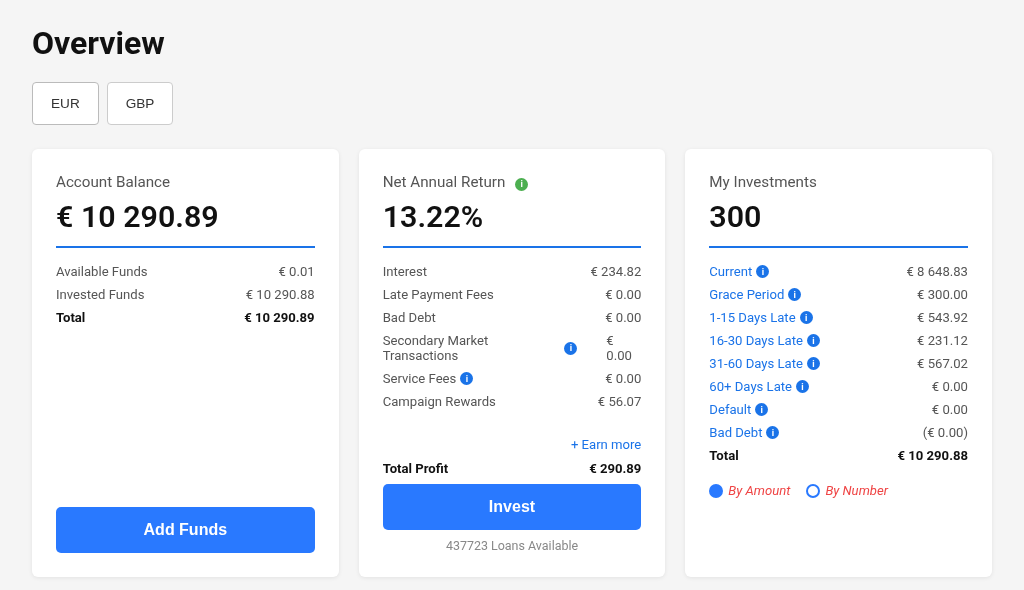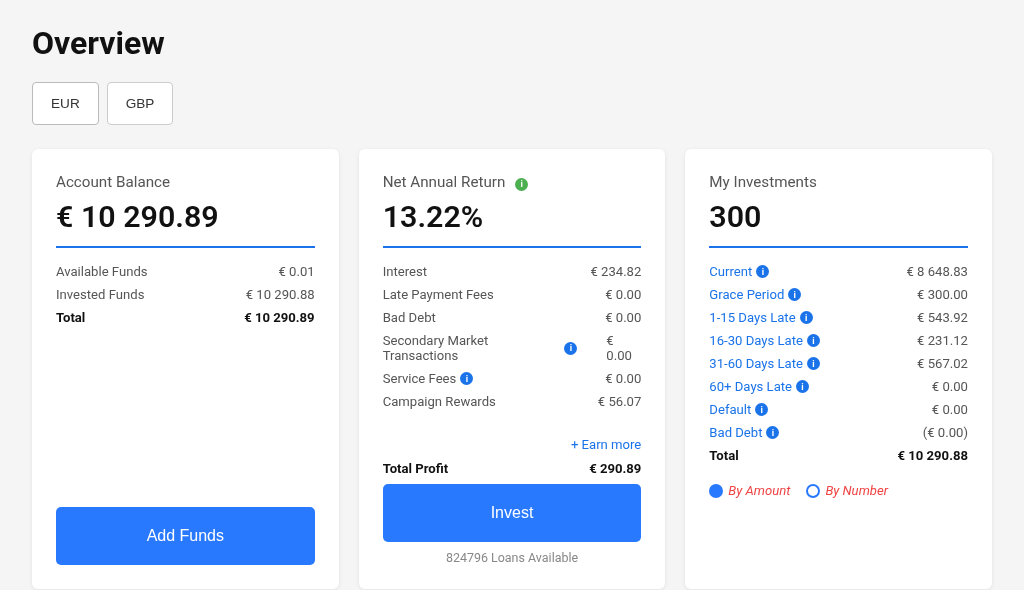--- a/index.html
+++ b/index.html
@@ -91,29 +91,29 @@
       color: #fff;
       font-size: 9px;
       font-weight: 700;
       flex-shrink: 0;
     }
     .info-icon-blue {
       background: #1a73e8;
     }
     .card-action-btn {
       margin-top: auto;
-      padding: 20px;
+      padding: 14px;
       background: #2979ff;
       color: #fff;
       border: none;
       border-radius: 5px;
       font-size: 1rem;
       cursor: pointer;
       width: 100%;
-      font-weight: 400;
+      font-weight: 700;
     }
     .loans-available {
       text-align: center;
       font-size: 0.78rem;
       color: #888;
       margin-top: 8px;
     }
     .earn-more {
       color: #2979ff;
       font-size: 0.78rem;
@@ -242,21 +242,21 @@
       <div style="text-align:right;">
         <span class="earn-more link-blue">+ Earn more</span>
       </div>
     </div>
     <div class="card-row bold">
       <span>Total Profit</span>
       <span>€ 290.89</span>
     </div>
     <div class="spacer"></div>
     <button class="card-action-btn">Invest</button>
-    <div class="loans-available">824796 Loans Available</div>
+    <div class="loans-available">437723 Loans Available</div>
   </div>
 
   <div class="card">
     <div class="card-label">My Investments</div>
     <div class="investments-value">300</div>
     <hr class="card-divider">
     <div class="card-row">
       <span class="card-row-label link-blue">
         <span>Current</span>
         <span class="info-icon info-icon-blue">i</span>

